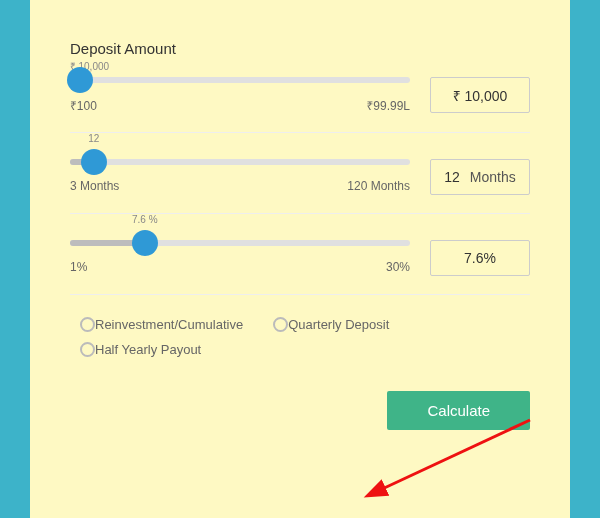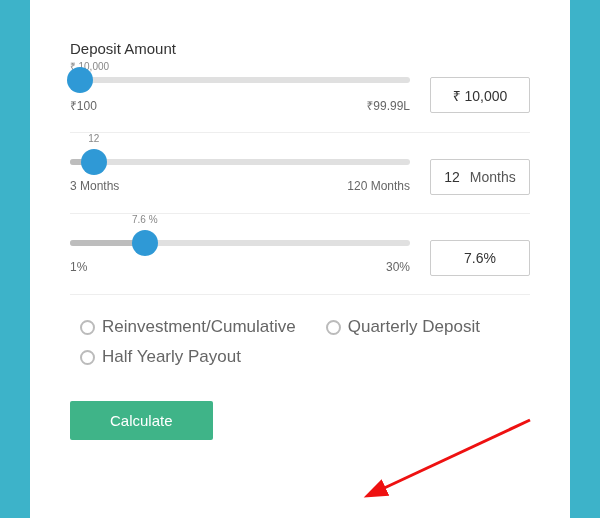--- a/index.html
+++ b/index.html
@@ -1,36 +1,36 @@
 <!DOCTYPE html>
 <html><head>
 <meta charset="utf-8">
 <style>
   *{box-sizing:border-box;margin:0;padding:0;font-family:Arial,Helvetica,sans-serif}
   body{background:#3db3c9;padding:0 30px}
-  .card{background:#ffffff;padding:30px 40px 20px 40px;min-height:518px}
+  .card{background:#fef9c3;padding:30px 40px 20px 40px;min-height:518px}
   .section{padding:10px 0 18px 0;border-bottom:1px solid #eee}
   .section:last-of-type{border-bottom:none}
   .label{font-size:15px;color:#333;margin-bottom:2px}
   .tooltip{font-size:10px;color:#888;margin-bottom:4px}
   .row{display:flex;align-items:flex-start;gap:20px}
   .slider-area{flex:1;position:relative}
   .track{position:relative;height:6px;background:#e0e0e0;border-radius:3px;width:100%}
   .fill{position:absolute;left:0;top:0;height:6px;background:#bdbdbd;border-radius:3px}
   .thumb{position:absolute;top:50%;width:26px;height:26px;background:#2f99d6;border-radius:50%;transform:translate(-50%,-50%);cursor:pointer}
   .thumb-val{position:absolute;top:-16px;left:50%;transform:translateX(-50%);font-size:10px;color:#888;white-space:nowrap}
   .minmax{display:flex;justify-content:space-between;font-size:12px;color:#666;margin-top:14px}
   .valbox{border:1px solid #ccc;border-radius:2px;height:36px;min-width:100px;display:flex;align-items:center;justify-content:center;font-size:14px;color:#333;padding:0 8px;gap:10px}
   .valbox .unit{color:#555}
   .radios{display:flex;flex-wrap:wrap;gap:10px 30px;margin-top:12px;padding-left:10px}
-  .radio{display:flex;align-items:center;gap:7px;font-size:17px;color:#666;cursor:pointer}
+  .radio{display:flex;align-items:center;font-size:13px;color:#666;cursor:pointer}
   .rcirc{width:15px;height:15px;border:2px solid #bbb;border-radius:50%;display:flex;align-items:center;justify-content:center}
   .rcirc.sel{border-color:#1e88e5}
   .rdot{width:7px;height:7px;background:#1e88e5;border-radius:50%}
-  .btn-row{display:flex;justify-content:flex-start;margin-top:16px}
+  .btn-row{display:flex;justify-content:flex-end;margin-top:16px}
   .calc-btn{background:#3fb488;color:#fff;border:none;padding:11px 40px;font-size:15px;border-radius:2px;cursor:pointer}
   .arrow{position:absolute;pointer-events:none}
   .card-wrap{position:relative}
 </style>
 </head>
 <body>
 
 <div class="card-wrap">
 <div class="card">
 

